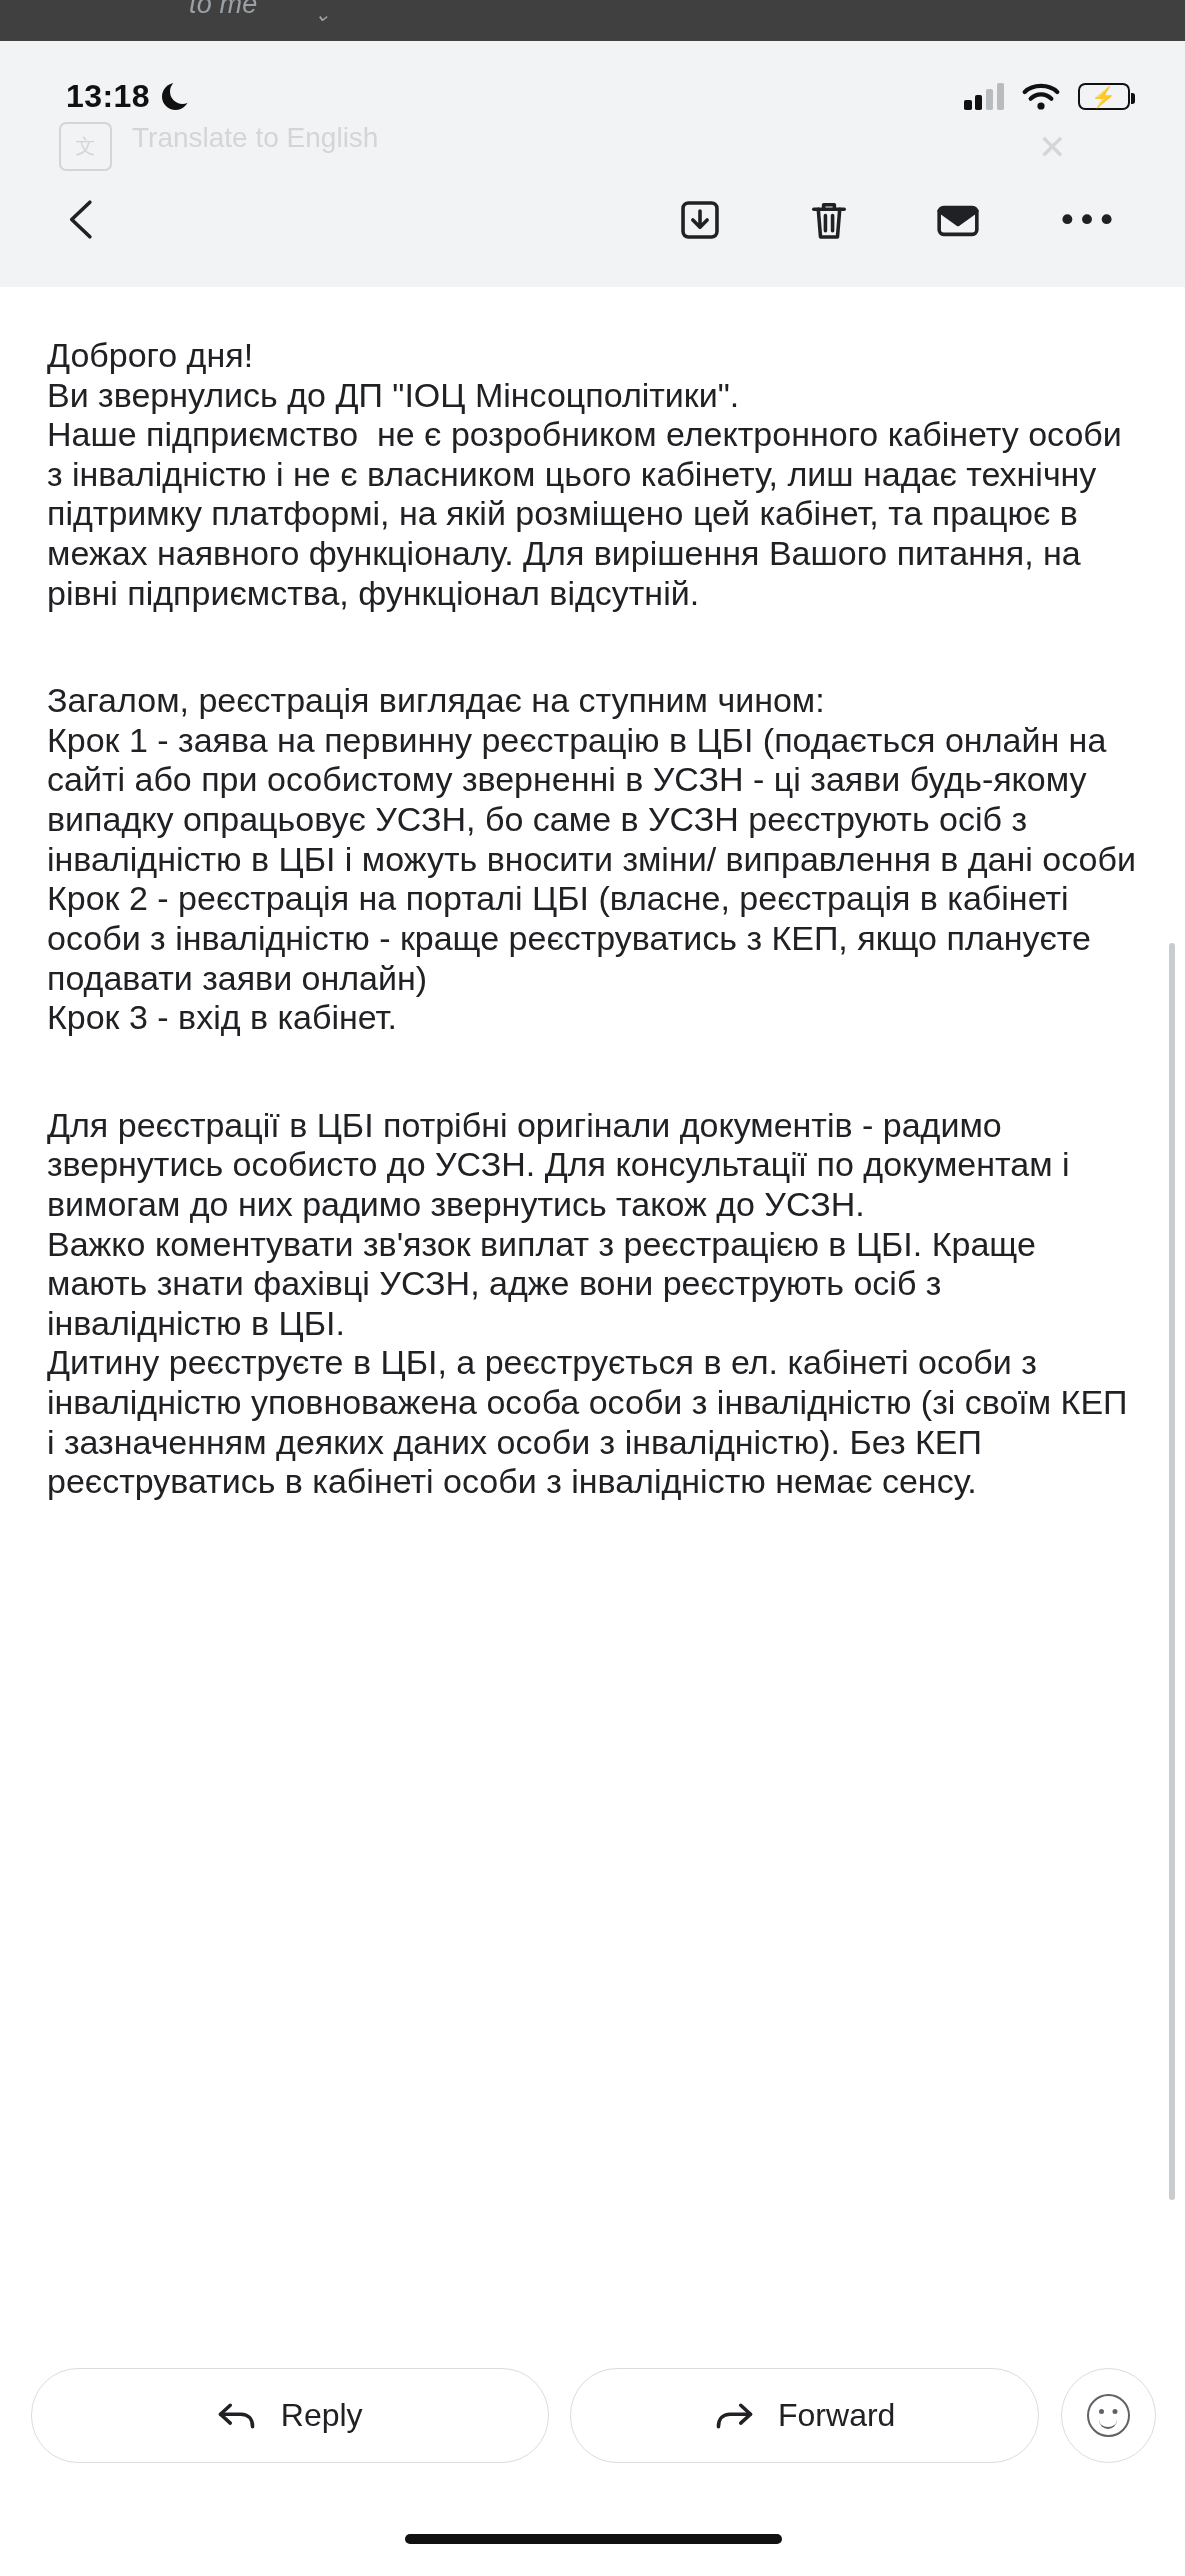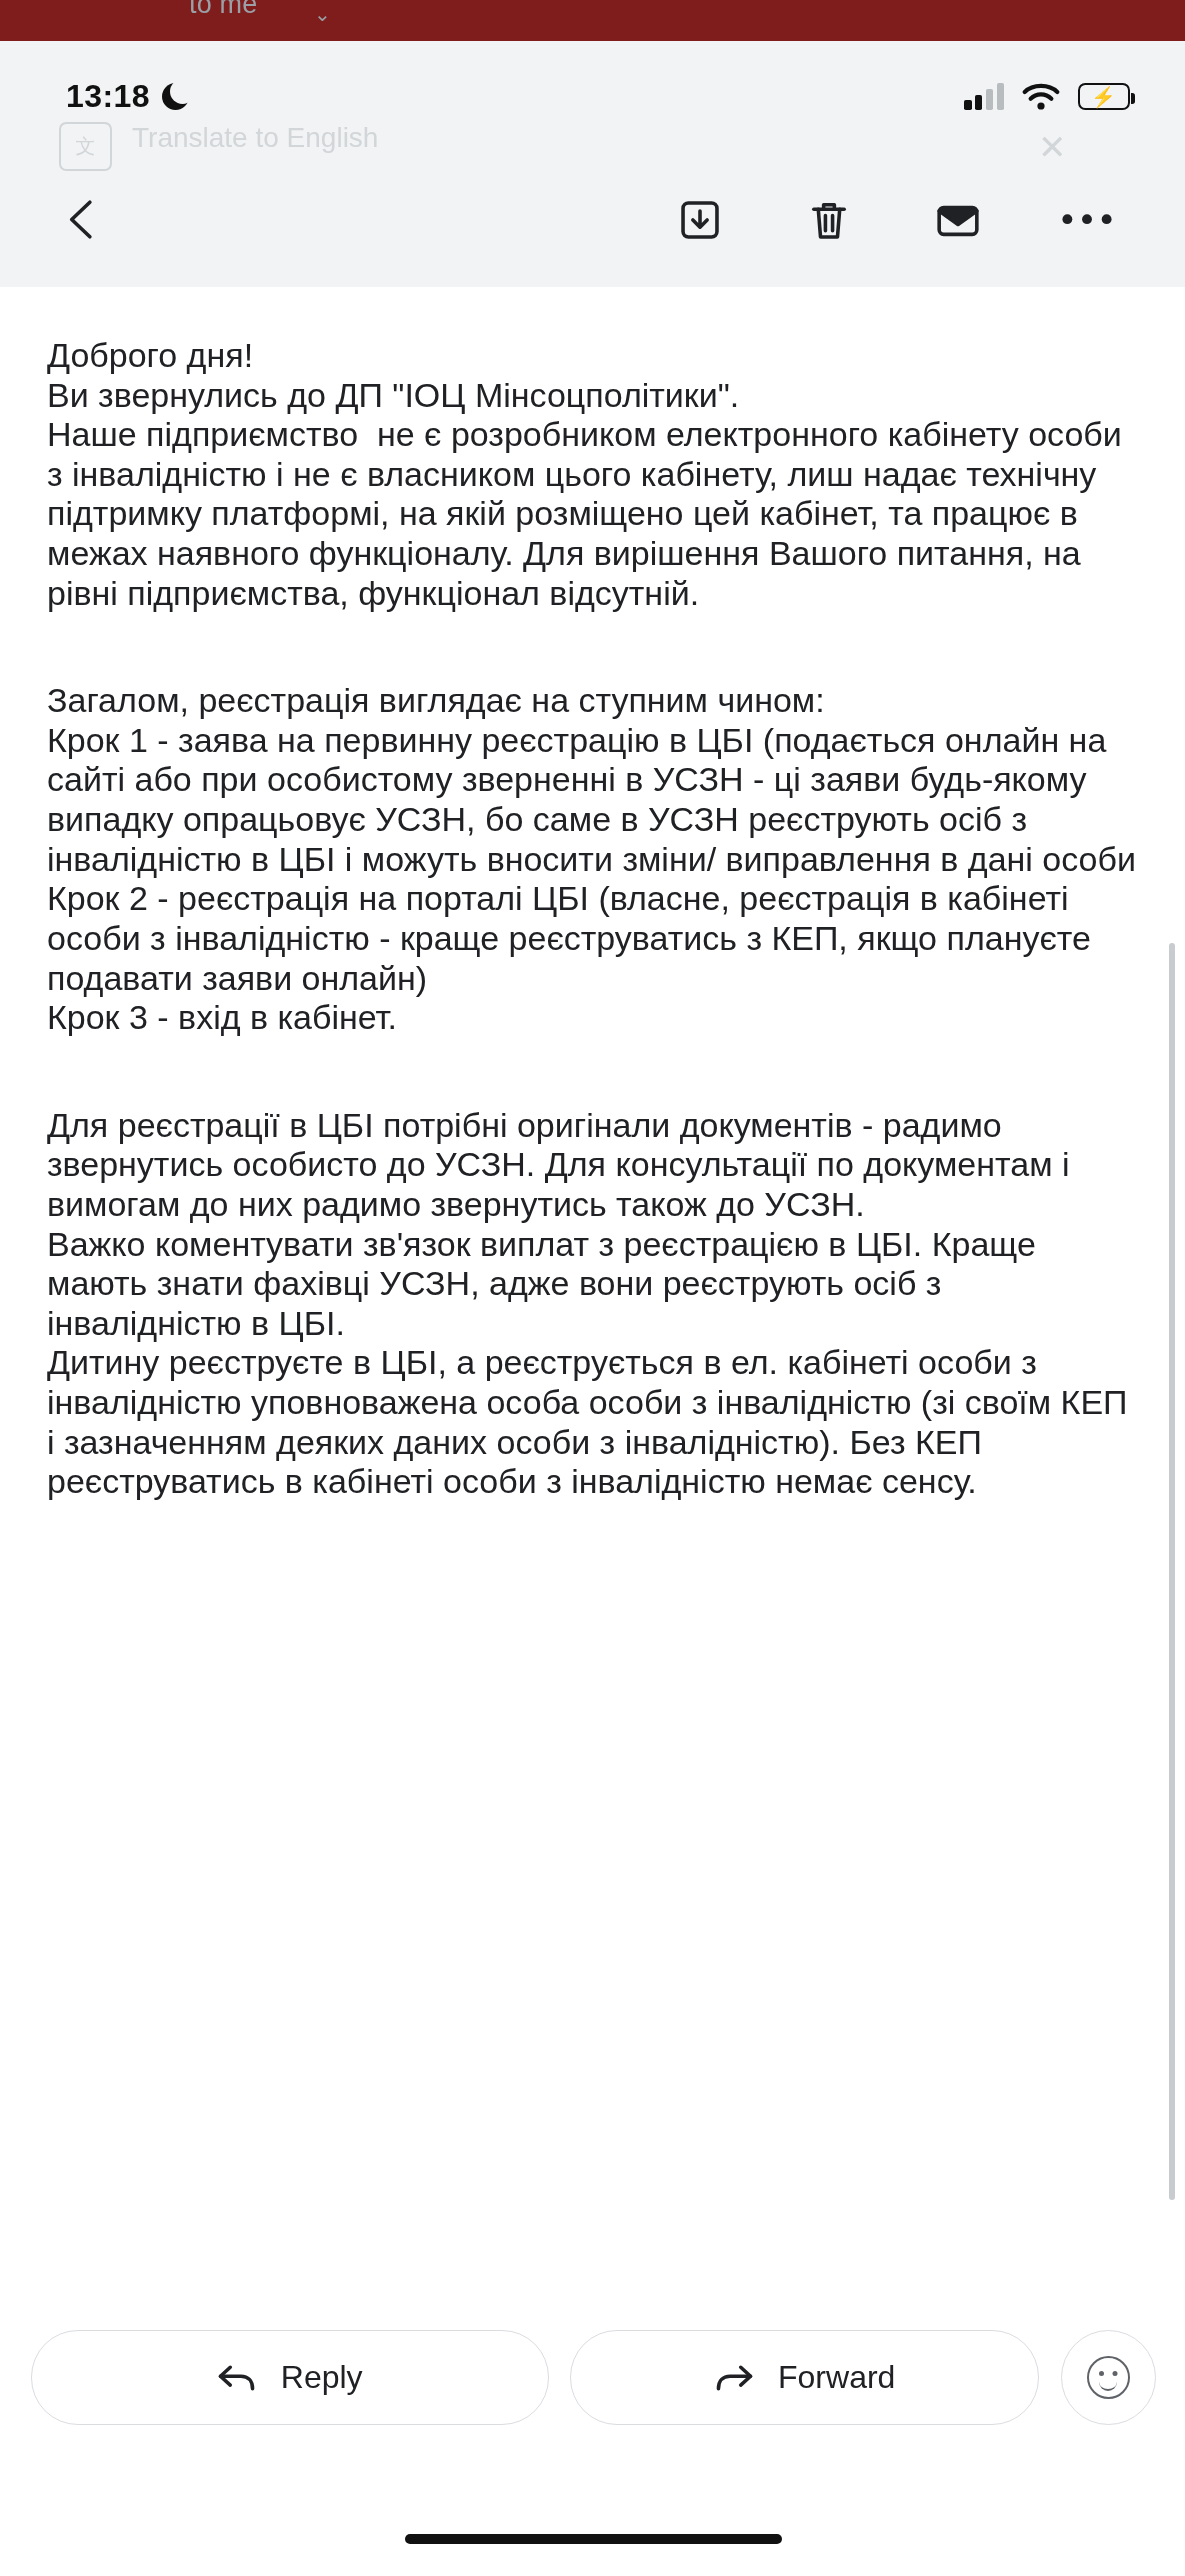--- a/index.html
+++ b/index.html
@@ -21,23 +21,24 @@
     height: 2576px;
     position: relative;
     background: #ffffff;
     display: flex;
     flex-direction: column;
   }
 
   
   .ghost-strip {
     height: 41px;
-    background: #7f1d1d;
-    position: relative;
-    flex: 0 0 auto;
+    background: #404040;
+    position: relative;
+    flex: 0 0 auto;
+    font-style: italic;
   }
   .ghost-strip .ghost-text {
     position: absolute;
     left: 189px;
     top: -10.8px;
     font-size: 27px;
     color: #9aa0a6;
     letter-spacing: 0.2px;
   }
   .ghost-strip .ghost-caret {
@@ -262,20 +263,21 @@
     height: 1257px;
     background: #c9ccce;
     border-radius: 3.6px;
   }
 
   
   .actionbar {
     flex: 0 0 auto;
     height: 171px;
     display: flex;
+    align-items: center;
     gap: 21.6px;
     padding: 0 30.5px;
     box-sizing: border-box;
     background: #ffffff;
   }
   .act-pill {
     height: 93px;
     border: 1.8px solid #dadce0;
     border-radius: 47px;
     display: flex;

